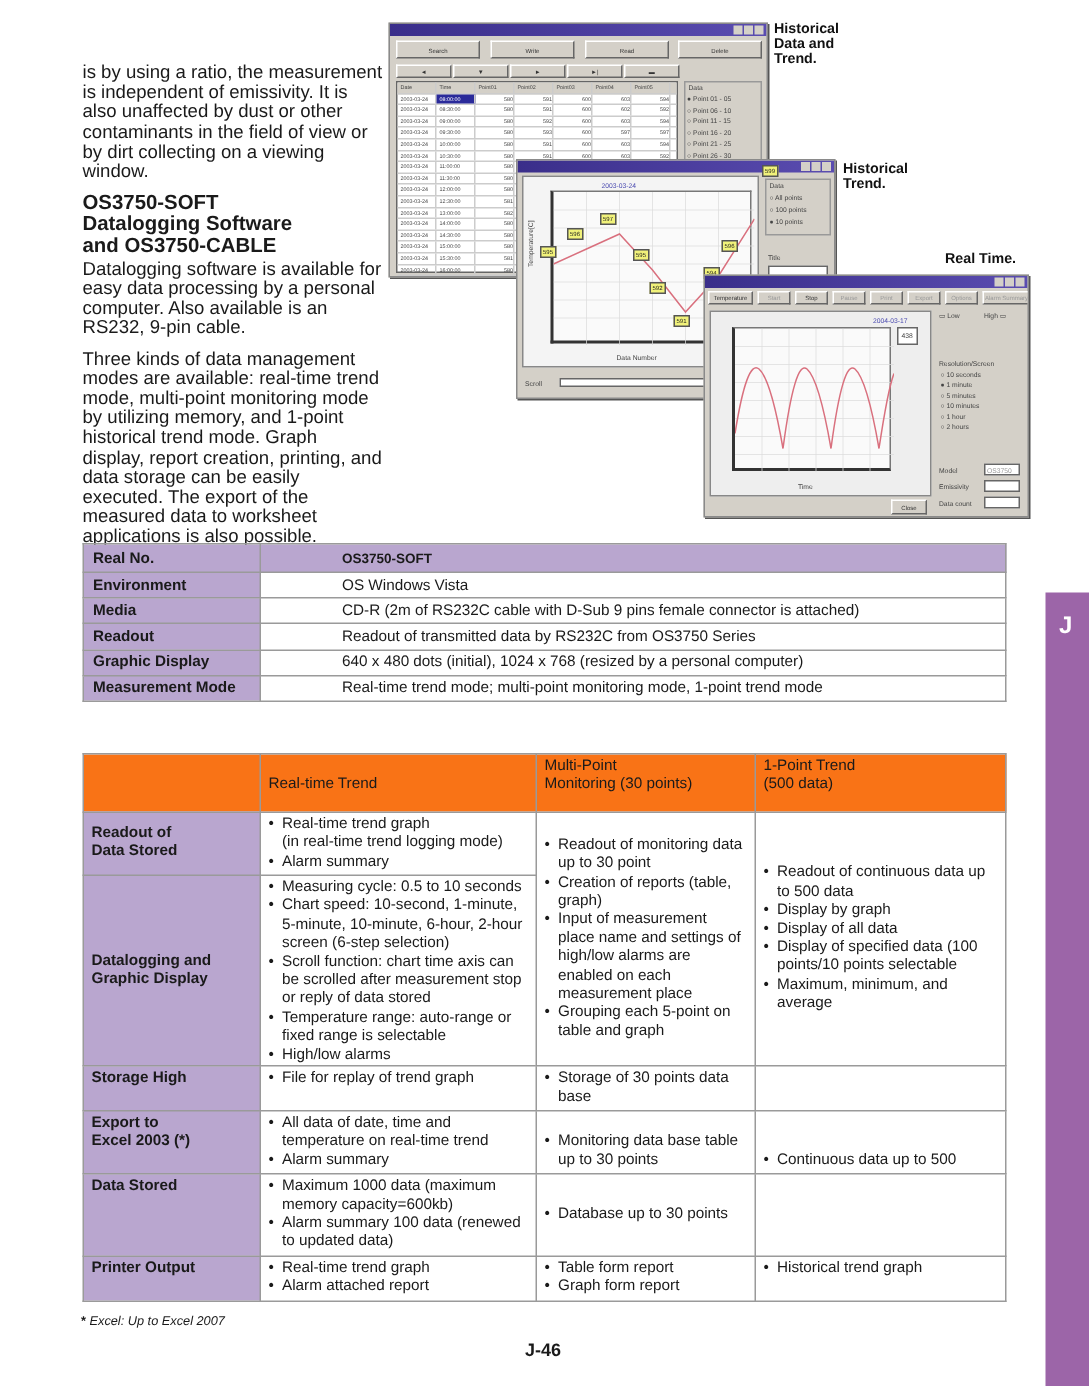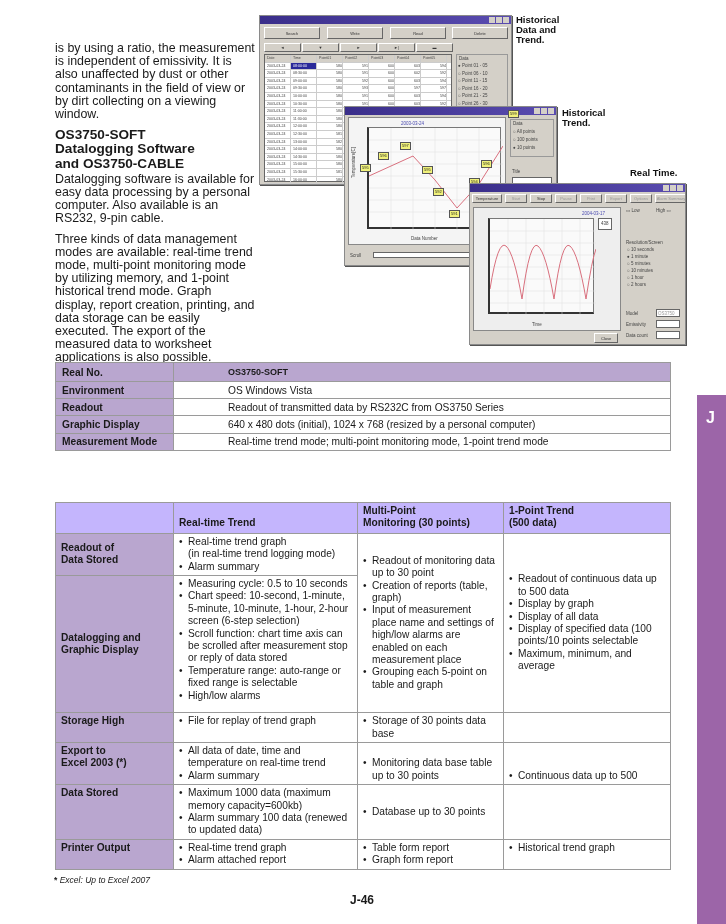--- a/index.html
+++ b/index.html
@@ -34,21 +34,21 @@
   .spec td { border: 1px solid #9a9a9a; padding: 2px 6px; height: 17.2px; vertical-align: middle; }
   .spec td.k { width: 118px; background: #b9a6cf; font-weight: bold; padding-left: 6px; }
   .spec tr.head td { background: #b9a6cf; height: 19px; }
   .spec tr.head td.v { font-weight: bold; font-size: 9px; }
   .spec td.v { padding-left: 54px; }
   .spec tr.head td.v { padding-left: 54px; }
 
   
   .modes { position: absolute; left: 55px; top: 502px; width: 616px; border-collapse: collapse; font-size: 10.2px; line-height: 12.4px; }
   .modes td, .modes th { border: 1px solid #9a9a9a; vertical-align: top; padding: 2px 5px; text-align: left; }
-  .modes th { background: #c4b5fd; font-weight: bold; vertical-align: bottom; padding-bottom: 3px; }
+  .modes th { background: #f97316; font-weight: normal; vertical-align: bottom; padding-bottom: 11px; }
   .modes td.k { background: #b9a6cf; font-weight: bold; width: 118px; vertical-align: middle; }
   .modes td.k.top { vertical-align: top; }
   .modes td.c1 { width: 184px; }
   .modes td.c2 { width: 146px; margin-top: 48px; }
   .modes td.mid { vertical-align: middle; }
   .modes ul { list-style: none; }
   .modes li { padding-left: 9px; text-indent: -9px; }
   .modes li::before { content: "\2022"; display: inline-block; width: 9px; text-indent: 0; }
 
   .footnote { position: absolute; left: 54px; top: 875px; font-size: 8.5px; font-style: italic; }
@@ -405,20 +405,24 @@
   <tbody>
       <tr class="head">
     <td class="k">Real No.</td>
     <td class="v">OS3750-SOFT</td>
   </tr>
   <tr>
     <td class="k">Environment</td>
     <td class="v">OS Windows Vista</td>
   </tr>
   <tr>
+    <td class="k">Media</td>
+    <td class="v">CD-R (2m of RS232C cable with D-Sub 9 pins female connector is attached)</td>
+  </tr>
+  <tr>
     <td class="k">Readout</td>
     <td class="v">Readout of transmitted data by RS232C from OS3750 Series</td>
   </tr>
   <tr>
     <td class="k">Graphic Display</td>
     <td class="v">640 x 480 dots (initial), 1024 x 768 (resized by a personal computer)</td>
   </tr>
   <tr>
     <td class="k">Measurement Mode</td>
     <td class="v">Real-time trend mode; multi-point monitoring mode, 1-point trend mode</td>
@@ -456,24 +460,24 @@
             <li>Readout of continuous data up to 500 data</li>
             <li>Display by graph</li>
             <li>Display of all data</li>
             <li>Display of specified data (100 points/10 points selectable</li>
             <li>Maximum, minimum, and average</li>
           </ul>
     </td>
   </tr>
   <tr>
     <td class="k"><span>Datalogging and</span><br><span>Graphic Display</span></td>
-    <td class="c1" style="padding-bottom:10px;">
+    <td class="c1" style="padding-bottom:0;">
           <ul id="dl-rt">
             <li>Measuring cycle: 0.5 to 10 seconds</li>
-            <li>Chart speed: 10-second, 1-minute, 5-minute, 10-minute, 1-hour, 2-hour screen (6-step selection)</li>
+            <li>Chart speed: 10-second, 1-minute, 5-minute, 10-minute, 6-hour, 2-hour screen (6-step selection)</li>
             <li>Scroll function: chart time axis can be scrolled after measurement stop or reply of data stored</li>
             <li>Temperature range: auto-range or fixed range is selectable</li>
             <li>High/low alarms</li>
           </ul>
         </td>
   </tr>
   <tr>
     <td class="k top">Storage High</td>
     <td>
           <ul id="st-rt">

